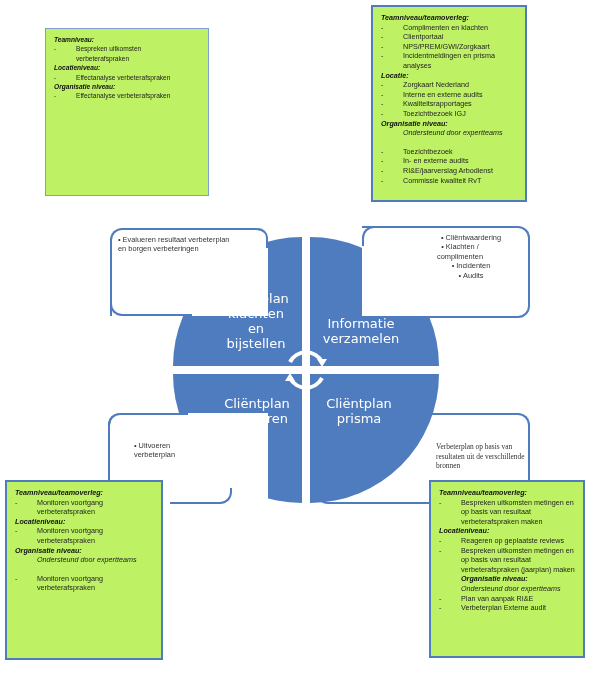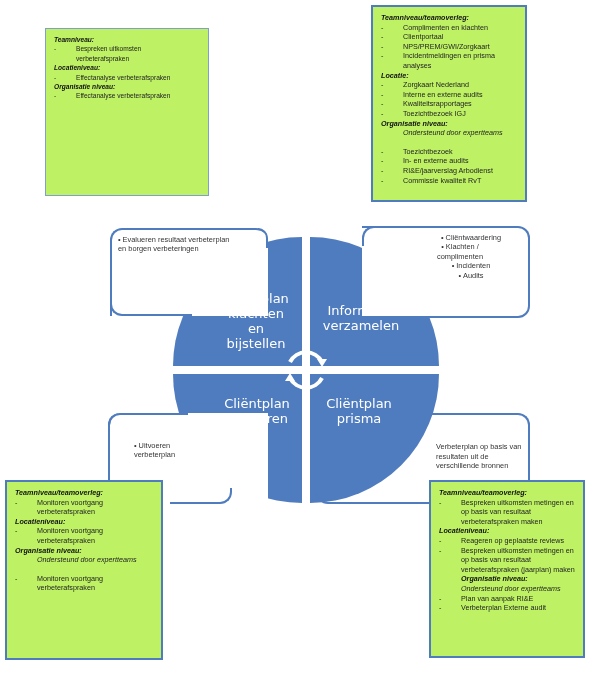--- a/index.html
+++ b/index.html
@@ -69,29 +69,29 @@
 <div class="phase" style="left:108px; top:413px; width:160px; height:92px; border-top:none; border-right:none; border-bottom:none; border-radius:12px 0 0 0;">
   <div style="padding:28px 8px 0 24px;">
     <div class="bul" style="width:60px;">Uitvoeren verbeterplan</div>
   </div>
 </div>
 <div class="abs" style="left:108px;top:413px;width:80px;height:14px;border-top:2px solid #4f7cbe;border-left:2px solid #4f7cbe;border-radius:12px 0 0 0;box-sizing:border-box;"></div>
 <div class="abs" style="left:170px;top:488px;width:62px;height:16px;border-bottom:2px solid #4f7cbe;border-right:2px solid #4f7cbe;border-radius:0 0 12px 0;box-sizing:border-box;"></div>
 
 <div class="abs" style="left:418px;top:413px;width:112px;height:70px;border-top:2px solid #4f7cbe;border-right:2px solid #4f7cbe;border-radius:0 12px 0 0;box-sizing:border-box;"></div>
 <div class="abs" style="left:316px;top:470px;width:120px;height:34px;border-left:2px solid #4f7cbe;border-bottom:2px solid #4f7cbe;border-radius:0 0 0 12px;box-sizing:border-box;"></div>
-<div class="abs" style="left:436px;top:442px;width:92px;font-size:7.4px;line-height:9.6px;color:#333;">Verbeterplan op basis van resultaten uit de verschillende bronnen</div>
+<div class="abs" style="left:436px;top:442px;width:92px;font-size:7.4px;line-height:9.6px;color:#333;font-family:Liberation Serif, serif;">Verbeterplan op basis van resultaten uit de verschillende bronnen</div>
 
 <div class="qlabel" style="left:212px;top:291px;width:88px;">
   <div>Cliëntplan</div>
   <div>klachten</div>
   <div>en</div>
   <div>bijstellen</div>
 </div>
-<div class="qlabel" style="left:315px;top:303px;width:92px;">
+<div class="qlabel" style="left:315px;top:316px;width:92px;">
   <div>Informatie</div>
   <div>verzamelen</div>
 </div>
 <div class="qlabel" style="left:214px;top:396px;width:86px;">
   <div>Cliëntplan</div>
   <div>uitvoeren</div>
 </div>
 <div class="qlabel" style="left:316px;top:396px;width:86px;">
   <div>Cliëntplan</div>
   <div>prisma</div>

